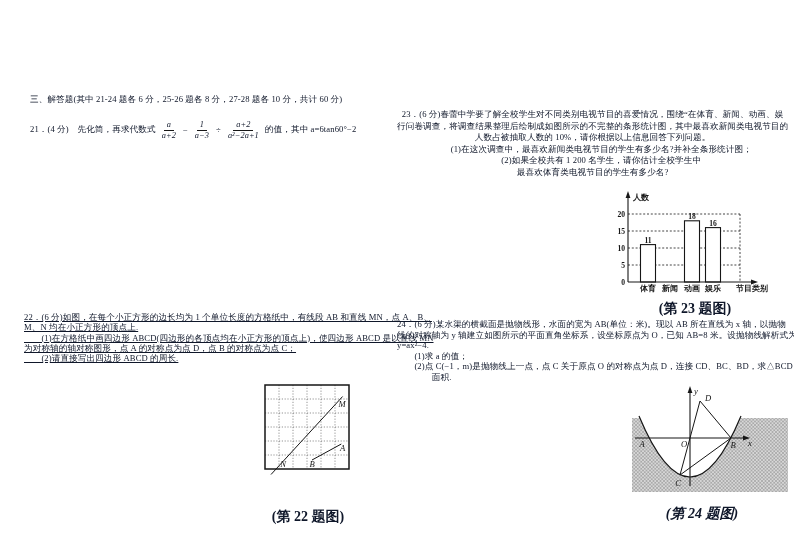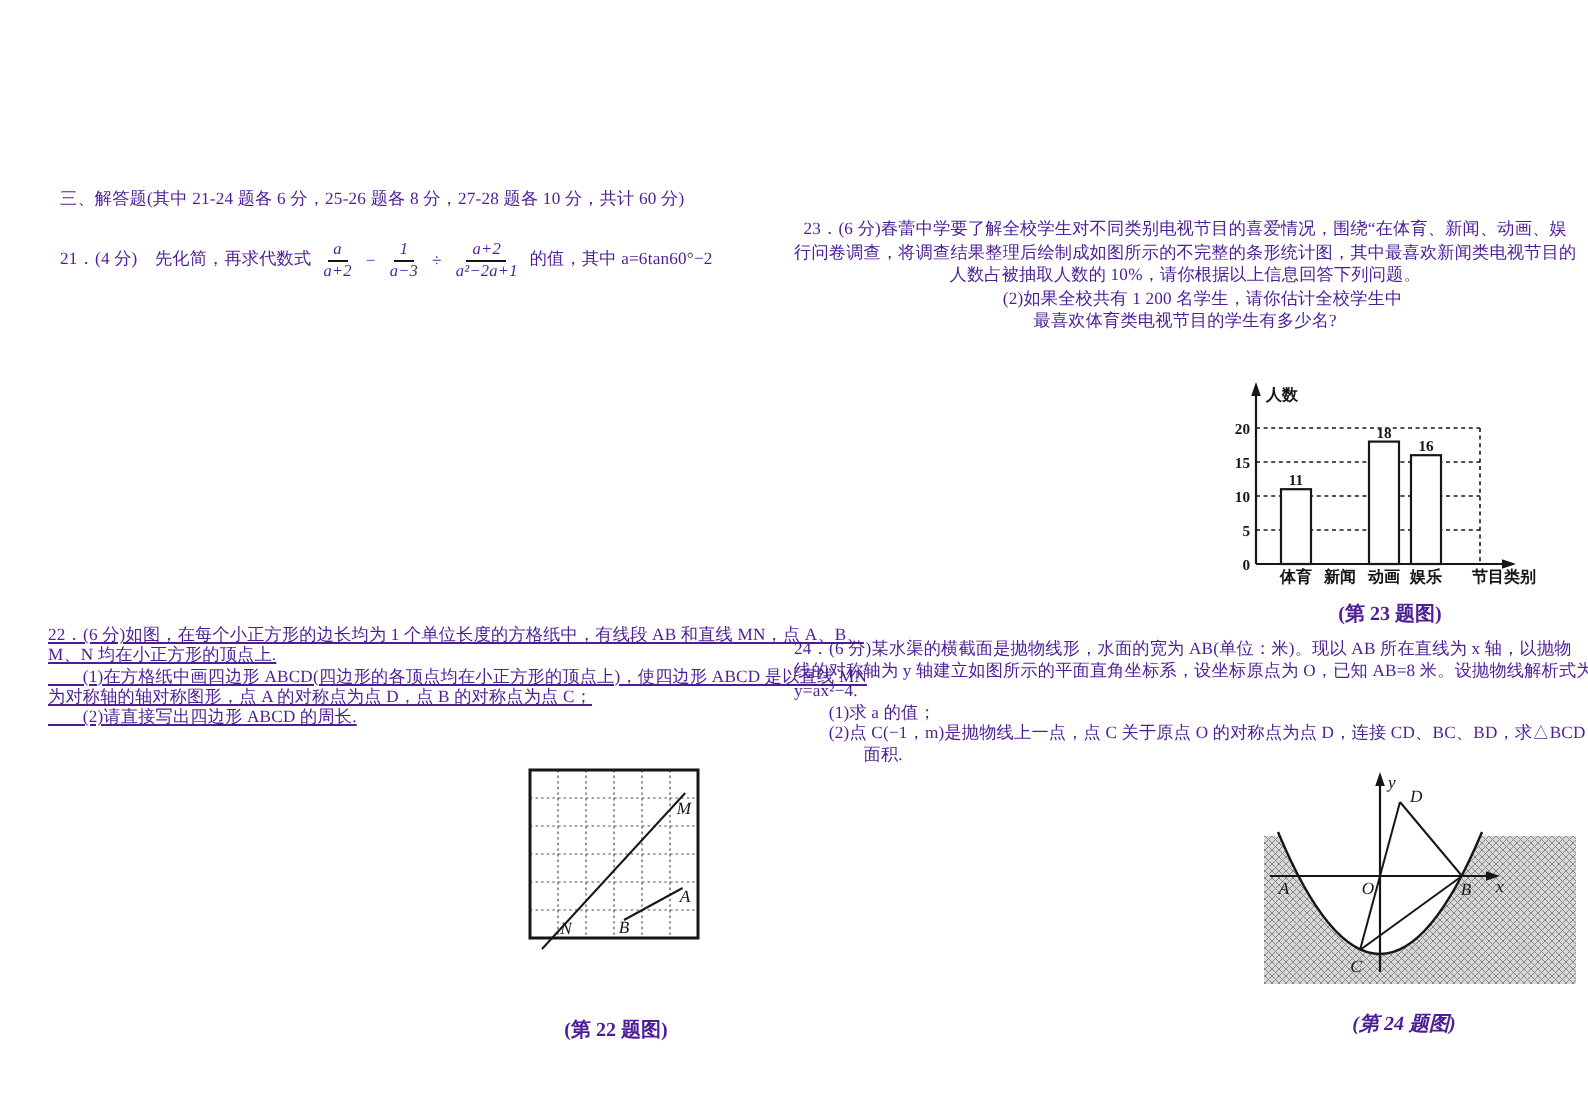--- a/index.html
+++ b/index.html
@@ -1,29 +1,29 @@
 <!DOCTYPE html>
 <html><head>
 <meta charset="utf-8">
 <style>
   html,body{margin:0;padding:0;background:#fff;}
   .page{position:relative;width:794px;height:558px;background:#ffffff;overflow:hidden;
-        font-family:"Liberation Serif",serif;color:#4c1d95;}
+        font-family:"Liberation Serif",serif;color:#0f172a;}
   .t{position:absolute;font-size:8.6px;white-space:nowrap;letter-spacing:0.1px;}
   .block div{white-space:nowrap;}
   .q22block div{line-height:10.3px;}
   .q23block div{line-height:11.6px;}
   .q24block div{line-height:10.6px;}
   .q21row{display:flex;align-items:center;gap:2px;}
   .frac{display:inline-flex;flex-direction:column;align-items:center;vertical-align:middle;
         font-size:8.3px;font-style:italic;line-height:1.15;margin:0 1px;}
   .frac .num{padding:0 3px;border-bottom:0.9px solid #161616;}
   .frac .den{padding:0 3px;}
   .op{font-style:normal;padding:0 1px;}
-  .cap{position:absolute;font-size:10px;font-weight:bold;text-align:center;white-space:nowrap;}
+  .cap{position:absolute;font-size:14px;font-weight:bold;text-align:center;white-space:nowrap;}
   svg{position:absolute;overflow:visible;}
   svg text{fill:#161616;font-family:"Liberation Serif",serif;}
   .axis{stroke:#161616;stroke-width:1.1;fill:none;}
   .thin{stroke:#161616;stroke-width:1;fill:none;}
   .dash{stroke:#161616;stroke-width:0.8;stroke-dasharray:2 1.8;fill:none;}
   .bar{fill:#ffffff;stroke:#161616;stroke-width:1.1;}
   .tick{font-size:7.6px;font-weight:bold;}
   .cjk{font-size:8px;font-weight:bold;}
   .lbl{font-size:8.6px;font-style:italic;}
   .dotgrid{stroke:#4a4a4a;stroke-width:0.6;stroke-dasharray:1.2 1.6;fill:none;}
@@ -61,20 +61,21 @@
     <div>M、N 均在小正方形的顶点上.</div>
     <div>　　(1)在方格纸中画四边形 ABCD(四边形的各顶点均在小正方形的顶点上)，使四边形 ABCD 是以直线 MN</div>
     <div>为对称轴的轴对称图形，点 A 的对称点为点 D，点 B 的对称点为点 C；</div>
     <div>　　(2)请直接写出四边形 ABCD 的周长.</div>
   </div>
 
   <div class="t block q23block" style="left:397px;top:109px;text-align:center;">
     <div>23．(6 分)春蕾中学要了解全校学生对不同类别电视节目的喜爱情况，围绕“在体育、新闻、动画、娱</div>
     <div>行问卷调查，将调查结果整理后绘制成如图所示的不完整的条形统计图，其中最喜欢新闻类电视节目的</div>
     <div>人数占被抽取人数的 10%，请你根据以上信息回答下列问题。</div>
+    <div>　　(1)在这次调查中，最喜欢新闻类电视节目的学生有多少名?并补全条形统计图；</div>
     <div>　　(2)如果全校共有 1 200 名学生，请你估计全校学生中</div>
     <div>最喜欢体育类电视节目的学生有多少名?</div>
   </div>
 
   <div class="t block q24block" style="left:397px;top:319px;">
     <div>24．(6 分)某水渠的横截面是抛物线形，水面的宽为 AB(单位：米)。现以 AB 所在直线为 x 轴，以抛物</div>
     <div>线的对称轴为 y 轴建立如图所示的平面直角坐标系，设坐标原点为 O，已知 AB=8 米。设抛物线解析式为</div>
     <div>y=ax²−4.</div>
     <div>　　(1)求 a 的值；</div>
     <div>　　(2)点 C(−1，m)是抛物线上一点，点 C 关于原点 O 的对称点为点 D，连接 CD、BC、BD，求△BCD 的</div>

